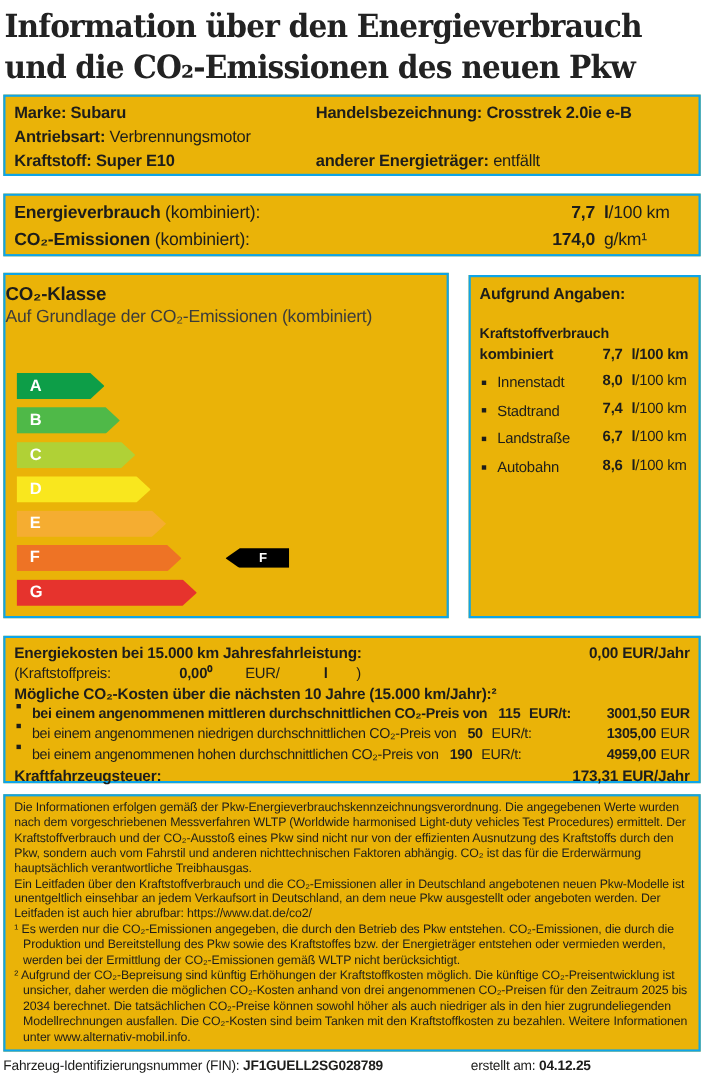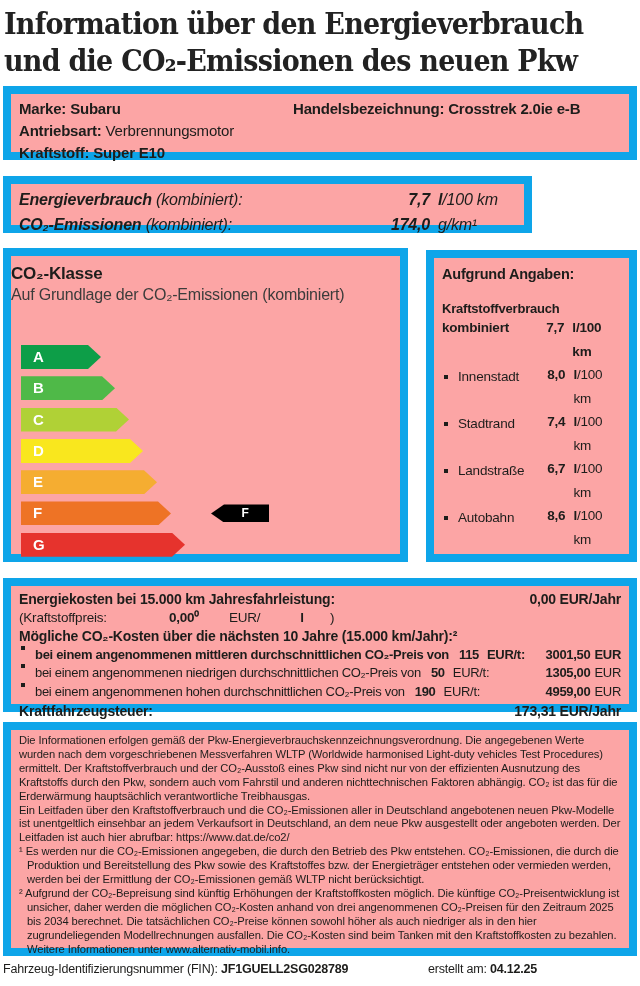--- a/index.html
+++ b/index.html
@@ -8,29 +8,29 @@
     position:relative; width:640px; height:986px; margin:0 auto;
     background:#ffffff; color:#1d1d1b; overflow:hidden;
     font-family:"Liberation Sans", sans-serif; letter-spacing:-0.2px;
   }
   
   .title { position:absolute; left:4px; top:6px; width:700px;
     font-family:"DejaVu Serif", serif; font-weight:bold; font-size:29px;
     line-height:37px; letter-spacing:-0.8px; white-space:nowrap;
     transform:scaleX(0.93); transform-origin:0 0; color:#222; }
   
-  .box { position:absolute; border:8px solid #0ea5e9; background:#fca5a5; }
+  .box { position:absolute; border:2px solid #0ea5e9; background:#eab308; }
   
   .box-vehicle { left:3px; top:86px; width:634px; height:74px; padding:4px 8px; }
   .veh-grid { display:grid; grid-template-columns:274px 1fr; line-height:22px; font-size:15px; }
   .veh-grid .cell { white-space:nowrap; overflow:hidden; }
   .lbl { font-weight:bold; }
   .val-b { font-weight:bold; }
   
-  .box-consumption { left:3px; top:176px; width:529px; height:57px; padding:3px 8px;font-style:italic; }
+  .box-consumption { left:3px; top:176px; width:634px; height:57px; padding:3px 8px; }
   .c-row { display:flex; align-items:baseline; line-height:25px; font-size:16px; }
   .c-label { flex:1; }
   .c-val { width:54px; text-align:right; font-weight:bold; }
   .c-unit { width:78px; margin-left:8px; }
   
   .box-co2 { left:3px; top:248px; width:405px; height:314px; padding:8px 0; }
   .co2-heading { font-size:17px; font-weight:bold; }
   .co2-sub { font-size:16px; color:#3c3c3b; margin-top:2px; }
   .scale { position:absolute; left:10px; top:89px; display:flex; flex-direction:column; gap:7.3px; width:383px; }
   .class-row { display:flex; height:24px; align-items:center; }
@@ -93,20 +93,24 @@
       </div>
       <div class="cell">
         <span class="lbl">Antriebsart:</span>
         <span>Verbrennungsmotor</span>
       </div>
       <div class="cell"></div>
       <div class="cell">
         <span class="lbl">Kraftstoff:</span>
         <span class="val-b">Super E10</span>
       </div>
+      <div class="cell">
+        <span class="lbl">anderer Energieträger:</span>
+        <span>entfällt</span>
+      </div>
     </div>
   </div>
 
   <div class="box box-consumption">
     <div>
         <div class="c-row">
           <span class="c-label"><span class="b">Energieverbrauch</span><span> (kombiniert):</span></span>
           <span class="c-val">7,7</span>
           <span class="c-unit"><span class="b">l</span><span>/100 km</span></span>
         </div>

